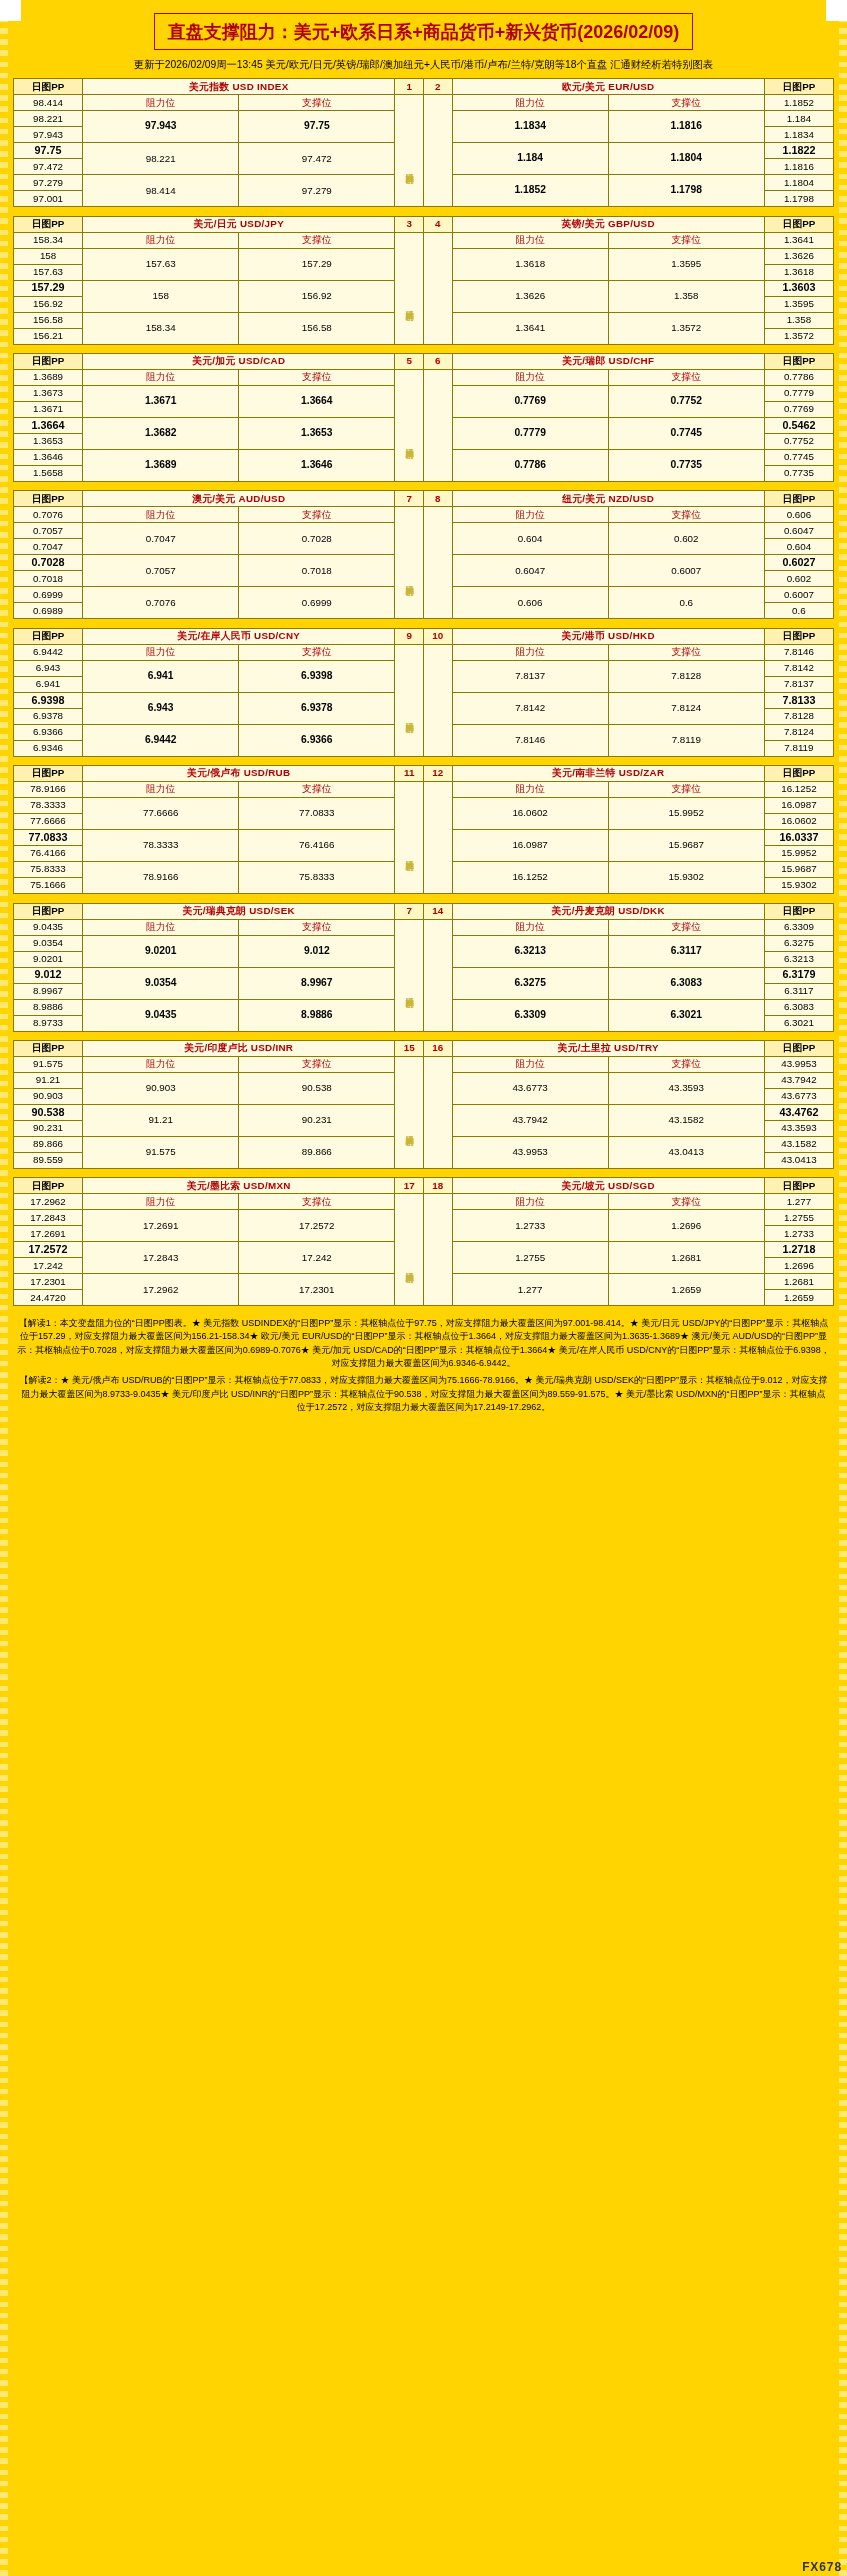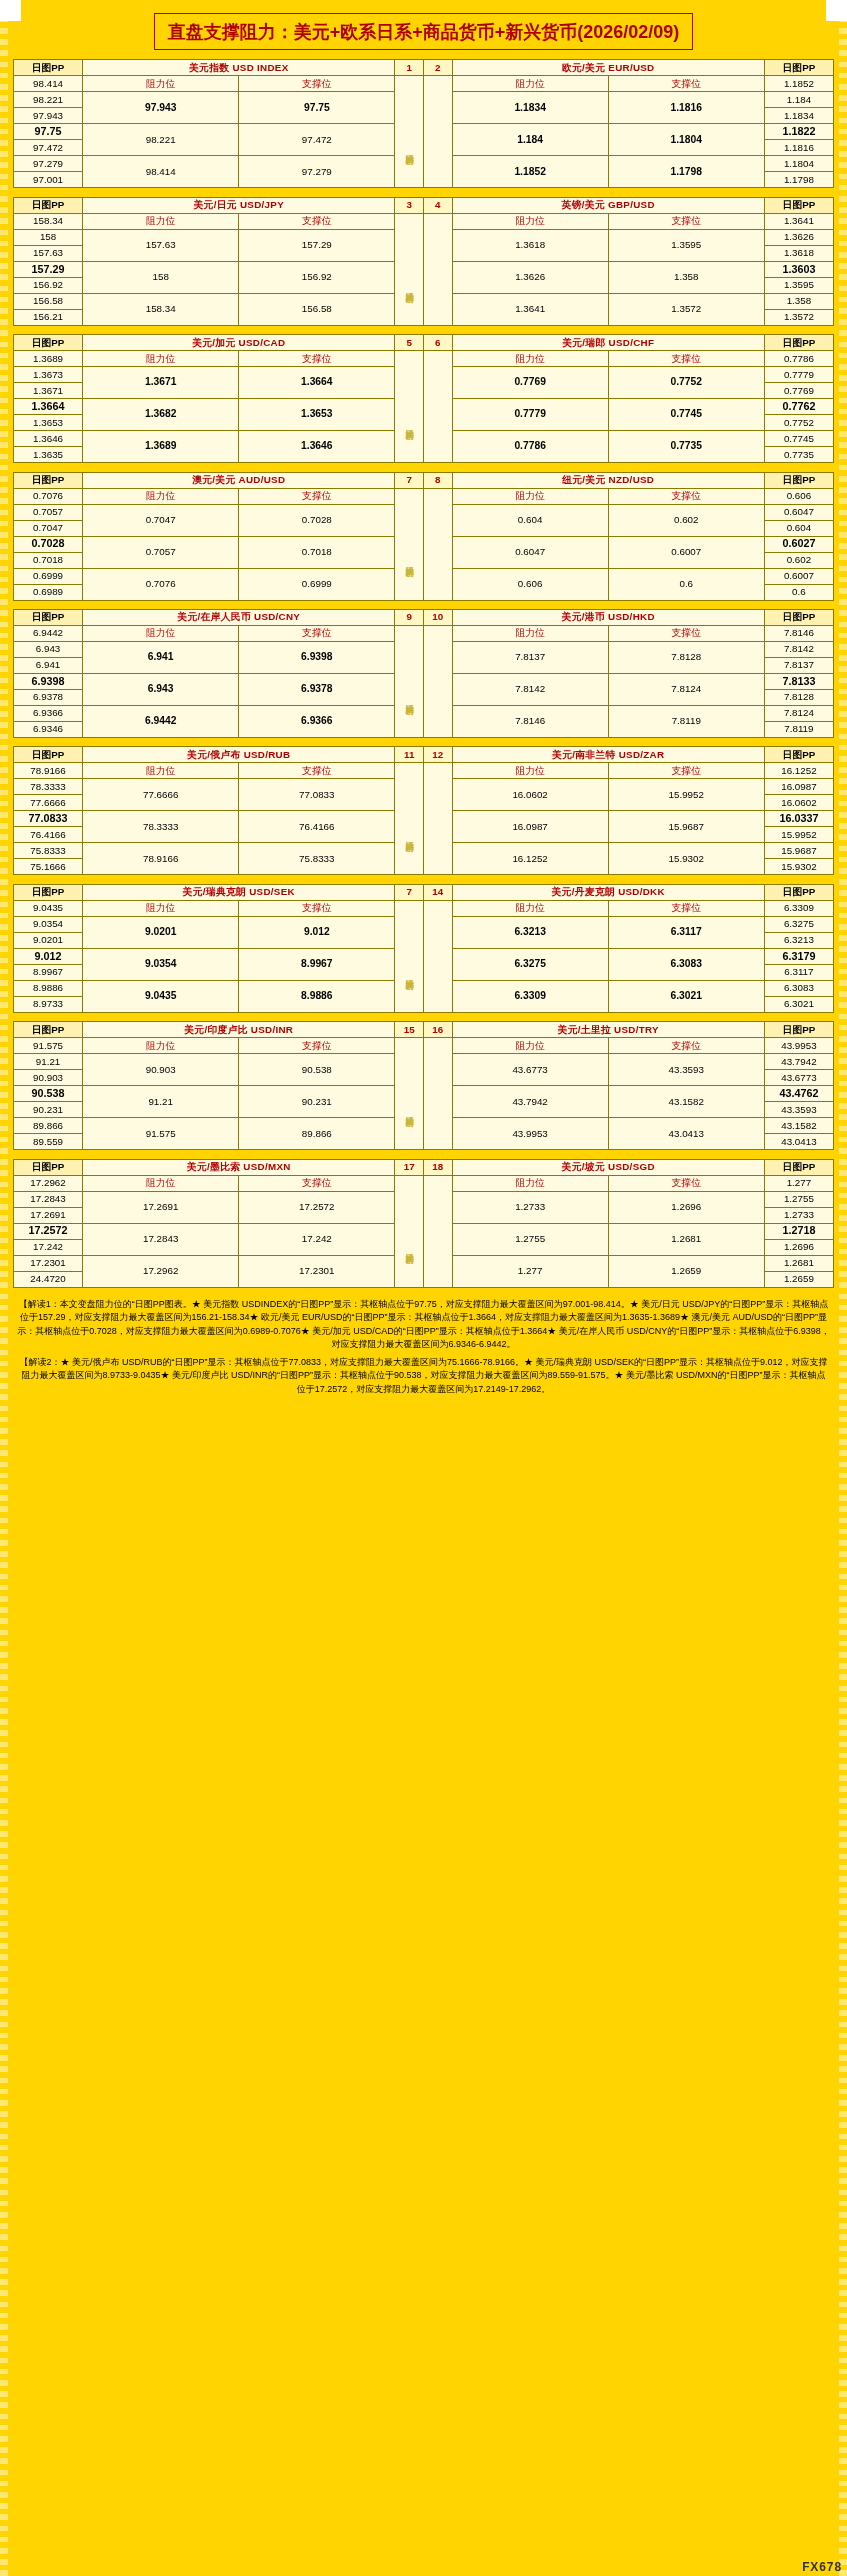--- a/index.html
+++ b/index.html
@@ -141,20 +141,21 @@
 
 <div class="page">
   <div class="side-bar-l"></div>
   <div class="side-bar-r"></div>
   <div class="corner c-tl"></div>
   <div class="corner c-tr"></div>
 
   <div class="title-bar">
     <span class="title">直盘支撑阻力：美元+欧系日系+商品货币+新兴货币(2026/02/09)</span>
   </div>
+  <div class="subtitle">更新于2026/02/09周一13:45 美元/欧元/日元/英镑/瑞郎/澳加纽元+人民币/港币/卢布/兰特/克朗等18个直盘 汇通财经析若特别图表</div>
 
   <div class="tables-wrap">
       <table class="fx">
         <colgroup>
           <col style="width: 58px;">
           <col style="width: 131px;">
           <col style="width: 131px;">
           <col style="width: 24px;">
           <col style="width: 24px;">
           <col style="width: 131px;">
@@ -327,36 +328,36 @@
           <tr>
             <td class="pp-col">1.3671</td>
             <td class="pp-col">0.7769</td>
           </tr>
           <tr>
             <td class="pp-col bold">1.3664</td>
             <td class="lvl bold" rowspan="2">1.3682</td>
             <td class="lvl bold" rowspan="2">1.3653</td>
             <td class="lvl bold" rowspan="2">0.7779</td>
             <td class="lvl bold" rowspan="2">0.7745</td>
-            <td class="pp-col bold">0.7762</td>
+            <td class="pp-col bold">0.5462</td>
           </tr>
           <tr>
             <td class="pp-col">1.3653</td>
             <td class="pp-col">0.7752</td>
           </tr>
           <tr>
             <td class="pp-col">1.3646</td>
             <td class="lvl bold" rowspan="2">1.3689</td>
             <td class="lvl bold" rowspan="2">1.3646</td>
             <td class="lvl bold" rowspan="2">0.7786</td>
             <td class="lvl bold" rowspan="2">0.7735</td>
             <td class="pp-col">0.7745</td>
           </tr>
           <tr>
-            <td class="pp-col">1.3635</td>
+            <td class="pp-col">1.5658</td>
             <td class="pp-col">0.7735</td>
           </tr>
         </tbody>
       </table>
       <table class="fx">
         <colgroup>
           <col style="width: 58px;">
           <col style="width: 131px;">
           <col style="width: 131px;">
           <col style="width: 24px;">

